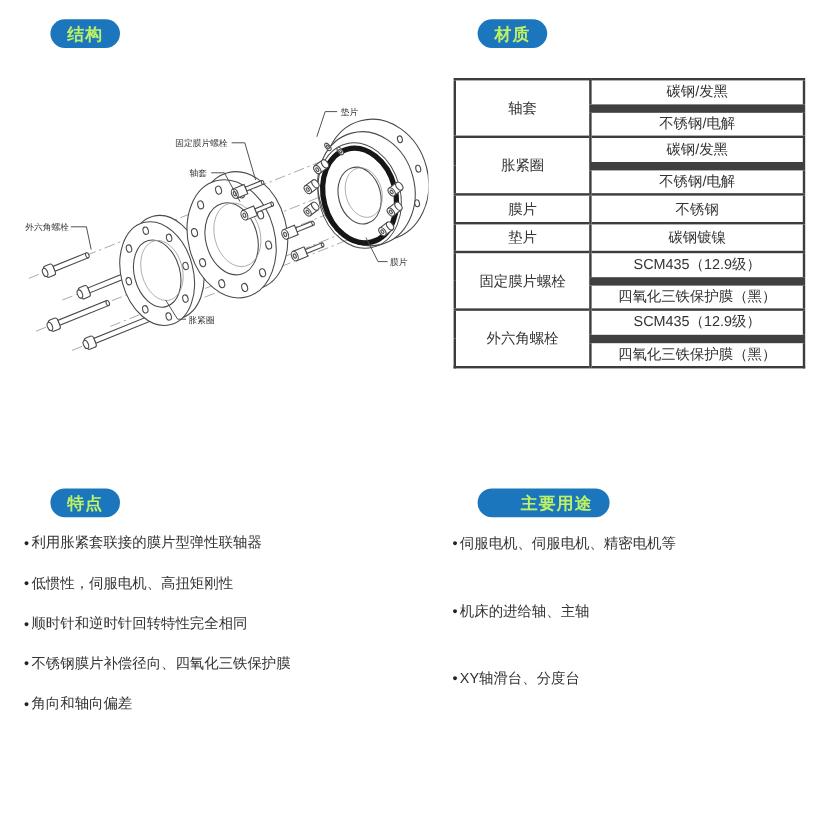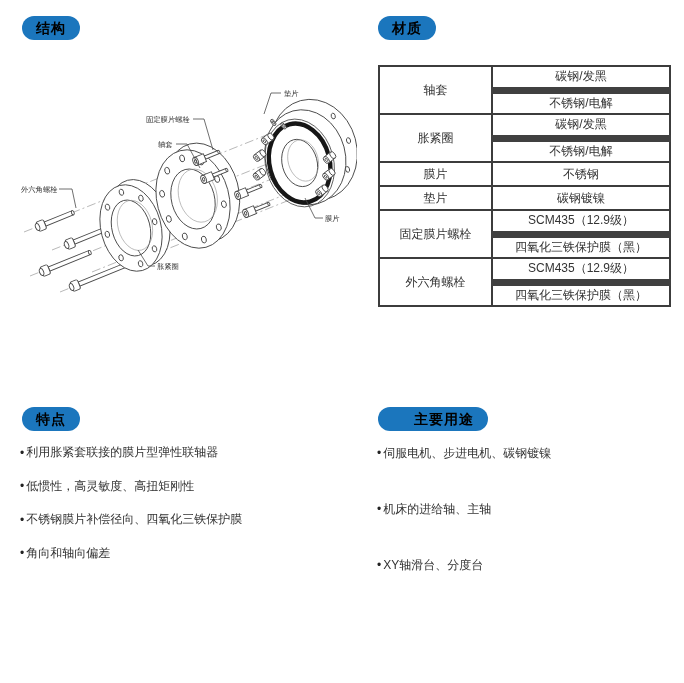--- a/index.html
+++ b/index.html
@@ -2,24 +2,25 @@
 <html style="--accent: #1b76bd;"><head>
 <meta charset="utf-8">
 <style>
   * { margin:0; padding:0; box-sizing:border-box; }
   html,body { background:#fff; }
   body { font-family:"Liberation Sans", sans-serif; color:#333; }
   .page { position:relative; width:684px; height:683px; background:#fff; overflow:hidden; }
 
   .badge {
     position:absolute; display:inline-block;
-    background:var(--accent,#1b76bd); color:#000000;
+    background:var(--accent,#1b76bd); color:#bef264;
     font-size:14px; font-weight:bold; letter-spacing:1px;
     line-height:24px; padding:0 14px; border-radius:13px;
     white-space:nowrap;
+    margin-left:20px;
   }
   #badge-structure { left:22px; top:16px; }
   #badge-material  { left:378px; top:16px; }
   #badge-features  { left:22px; top:407px; }
   #badge-uses      { left:378px; top:407px;padding-left:36px; }
 
   
   .mat-table-wrap { position:absolute; left:378px; top:65px; }
   table.mat { border-collapse:collapse; width:293px; table-layout:fixed; }
   table.mat { border:2px solid #3c3c3c; }
@@ -281,24 +282,25 @@
       </tr>
       <tr>
         <td class="sub">四氧化三铁保护膜（黑）</td>
       </tr>
     </tbody>
       </table>
   </div>
 
   <ul class="plain" id="features-list">
     <li>利用胀紧套联接的膜片型弹性联轴器</li>
-    <li>低惯性，高灵敏度、高扭矩刚性</li>
+    <li>低惯性，伺服电机、高扭矩刚性</li>
+    <li>顺时针和逆时针回转特性完全相同</li>
     <li>不锈钢膜片补偿径向、四氧化三铁保护膜</li>
     <li>角向和轴向偏差</li>
   </ul>
 
   <ul class="plain" id="uses-list">
-    <li>伺服电机、步进电机、碳钢镀镍</li>
+    <li>伺服电机、伺服电机、精密电机等</li>
     <li>机床的进给轴、主轴</li>
     <li>XY轴滑台、分度台</li>
   </ul>
 
 </div>
 
 </body></html>

